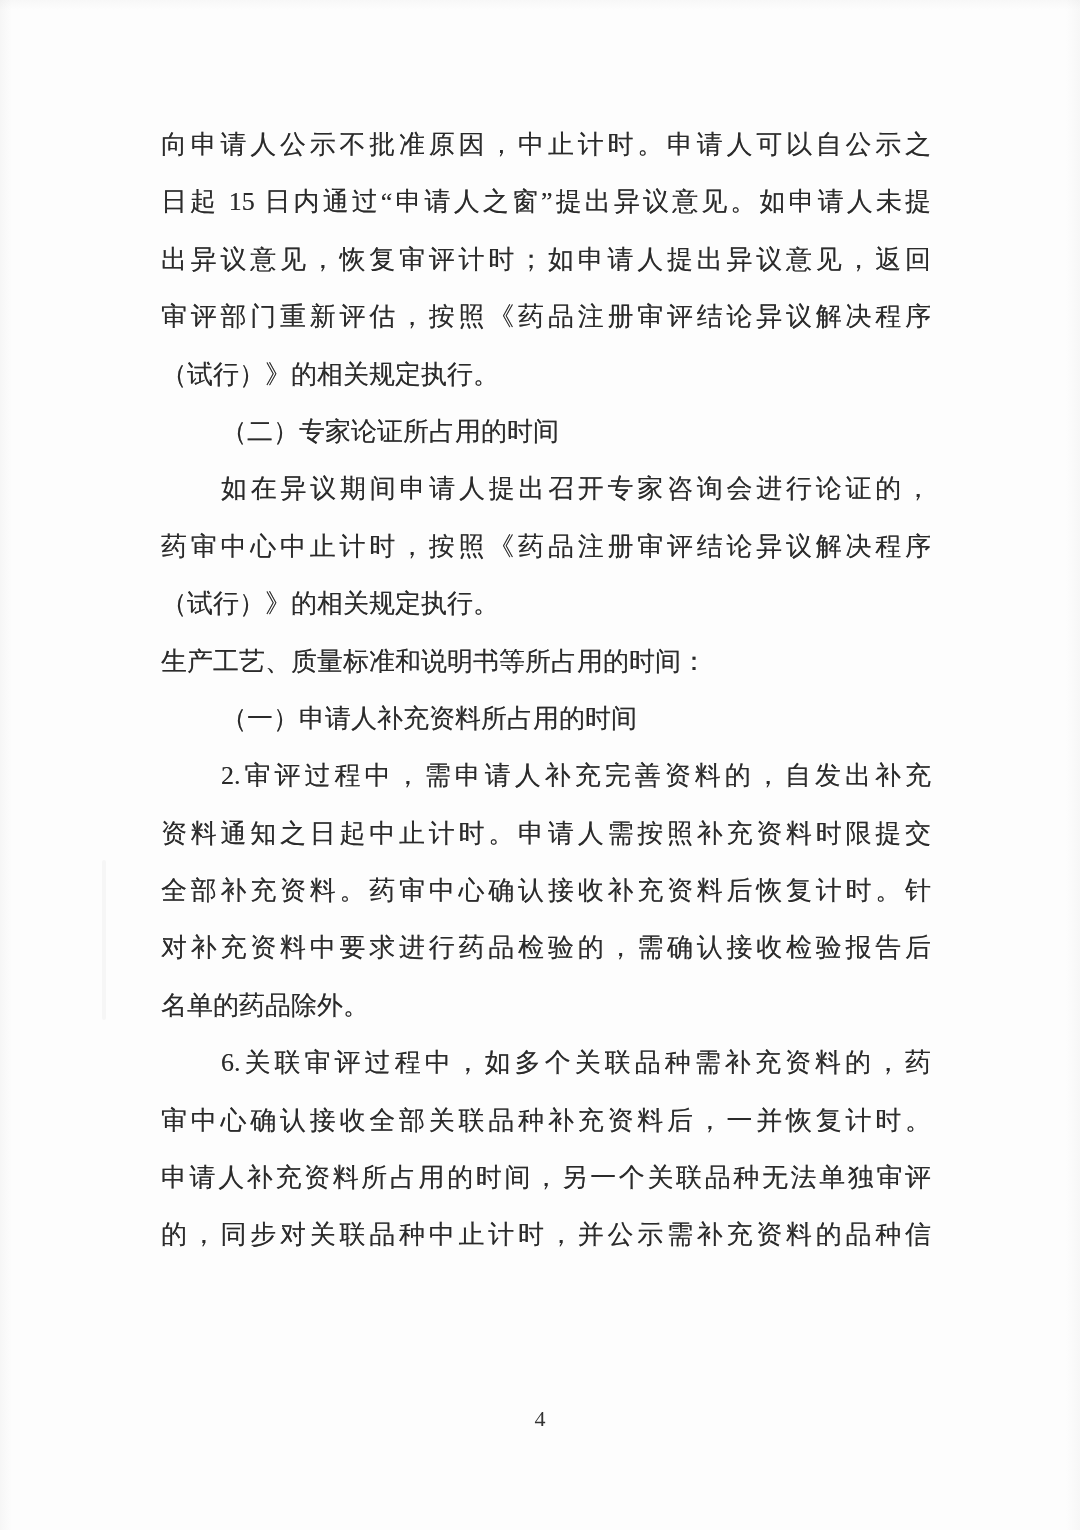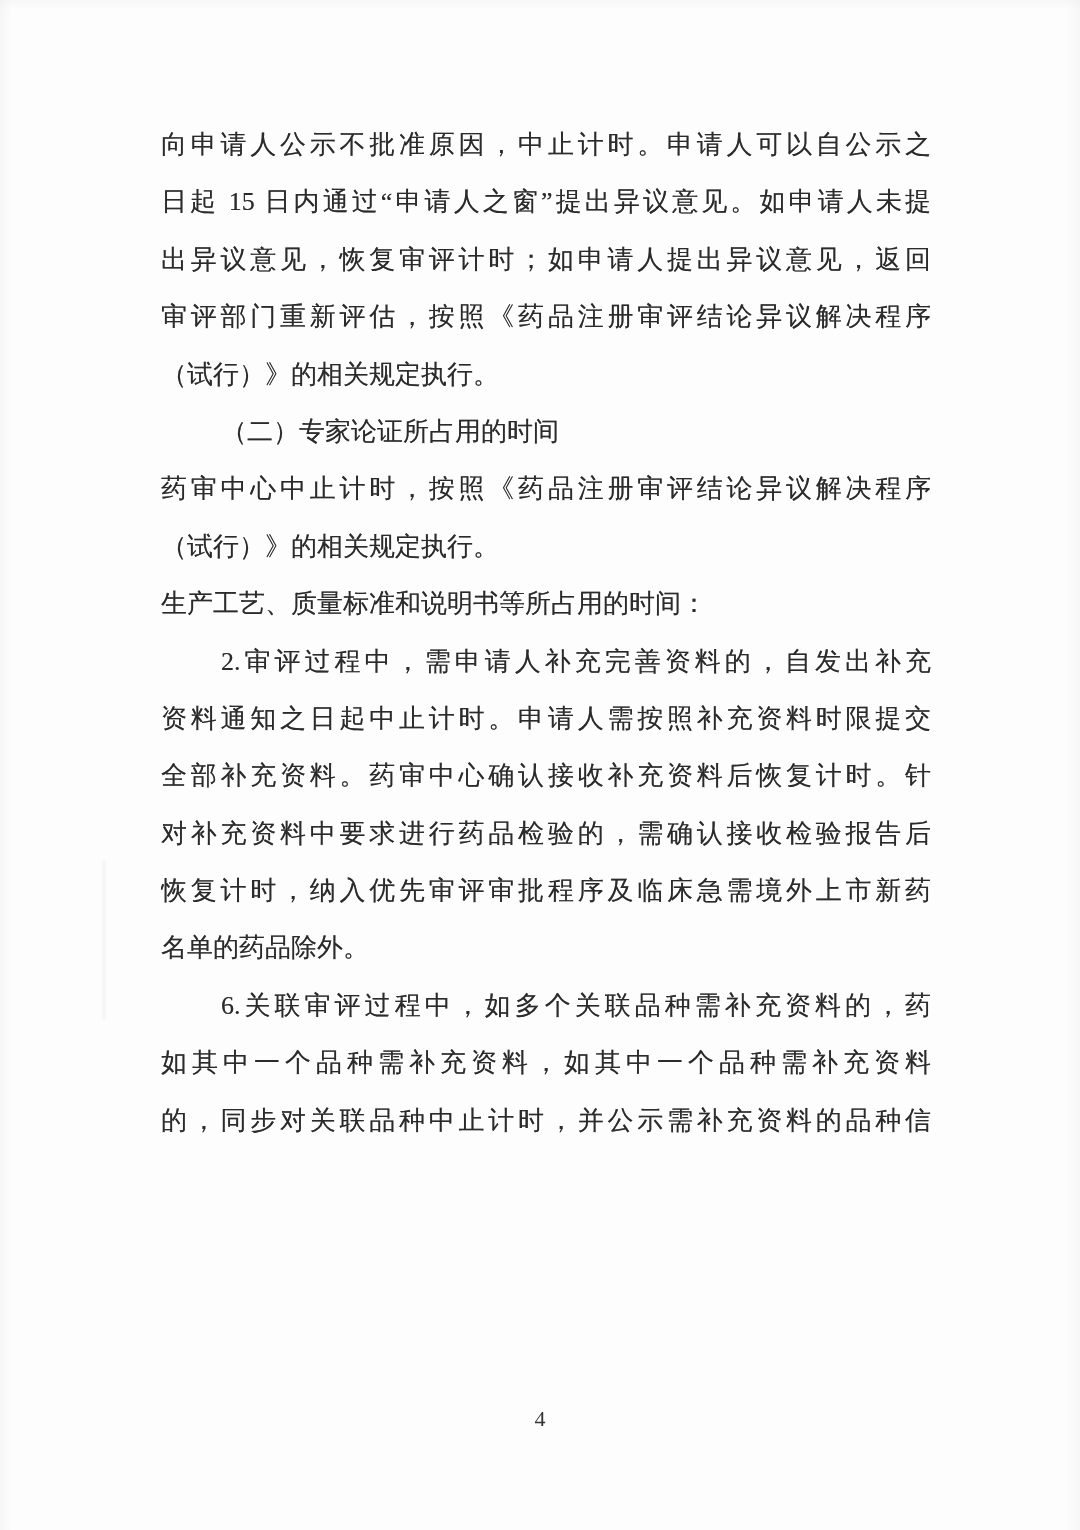--- a/index.html
+++ b/index.html
@@ -78,28 +78,30 @@
   <div class="scan-shade-top"></div>
   <div class="scan-streak"></div>
 
   <div class="text-block" id="text-block">
       <div class="line justify">向申请人公示不批准原因，中止计时。申请人可以自公示之</div>
       <div class="line justify">日起 15 日内通过“申请人之窗”提出异议意见。如申请人未提</div>
       <div class="line justify">出异议意见，恢复审评计时；如申请人提出异议意见，返回</div>
       <div class="line justify">审评部门重新评估，按照《药品注册审评结论异议解决程序</div>
       <div class="line">（试行）》的相关规定执行。</div>
       <div class="line indent">（二）专家论证所占用的时间</div>
+      <div class="line justify indent">如在异议期间申请人提出召开专家咨询会进行论证的，</div>
       <div class="line justify">药审中心中止计时，按照《药品注册审评结论异议解决程序</div>
       <div class="line">（试行）》的相关规定执行。</div>
       <div class="line">生产工艺、质量标准和说明书等所占用的时间：</div>
+      <div class="line indent">（一）申请人补充资料所占用的时间</div>
       <div class="line justify indent">2.审评过程中，需申请人补充完善资料的，自发出补充</div>
       <div class="line justify">资料通知之日起中止计时。申请人需按照补充资料时限提交</div>
       <div class="line justify">全部补充资料。药审中心确认接收补充资料后恢复计时。针</div>
       <div class="line justify">对补充资料中要求进行药品检验的，需确认接收检验报告后</div>
-      <div class="line justify">恢复计时，纳入优先审评审批程序及临床急需境外上市新药</div>
       <div class="line">名单的药品除外。</div>
       <div class="line justify indent">6.关联审评过程中，如多个关联品种需补充资料的，药</div>
-      <div class="line justify">如其中一个品种需补充资料，如其中一个品种需补充资料</div>
+      <div class="line justify">审中心确认接收全部关联品种补充资料后，一并恢复计时。</div>
+      <div class="line justify">申请人补充资料所占用的时间，另一个关联品种无法单独审评</div>
       <div class="line justify">的，同步对关联品种中止计时，并公示需补充资料的品种信</div>
     </div>
 
   <div class="page-number">4</div>
 </div>
 
 </body></html>

